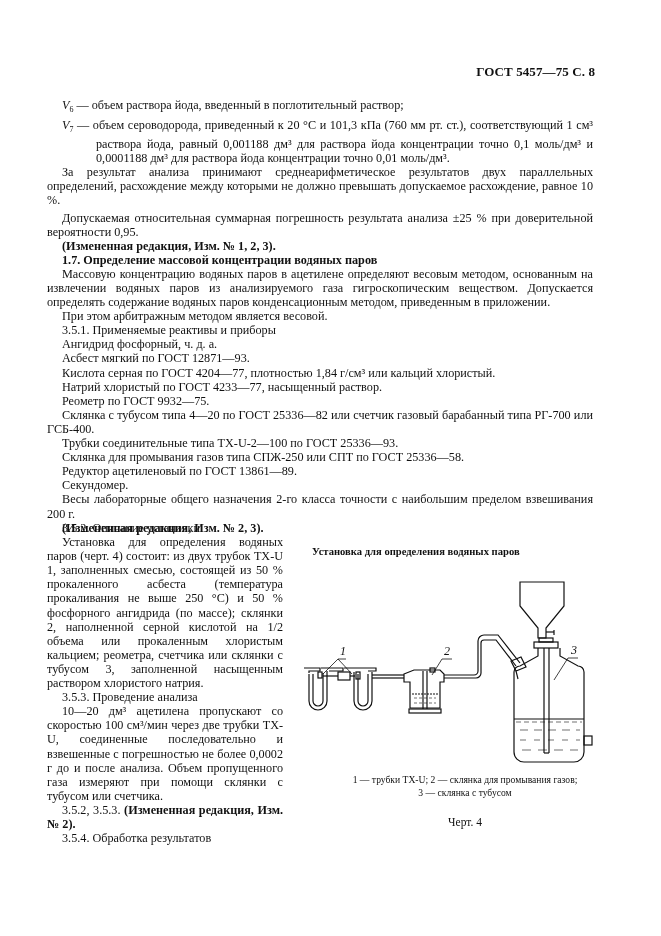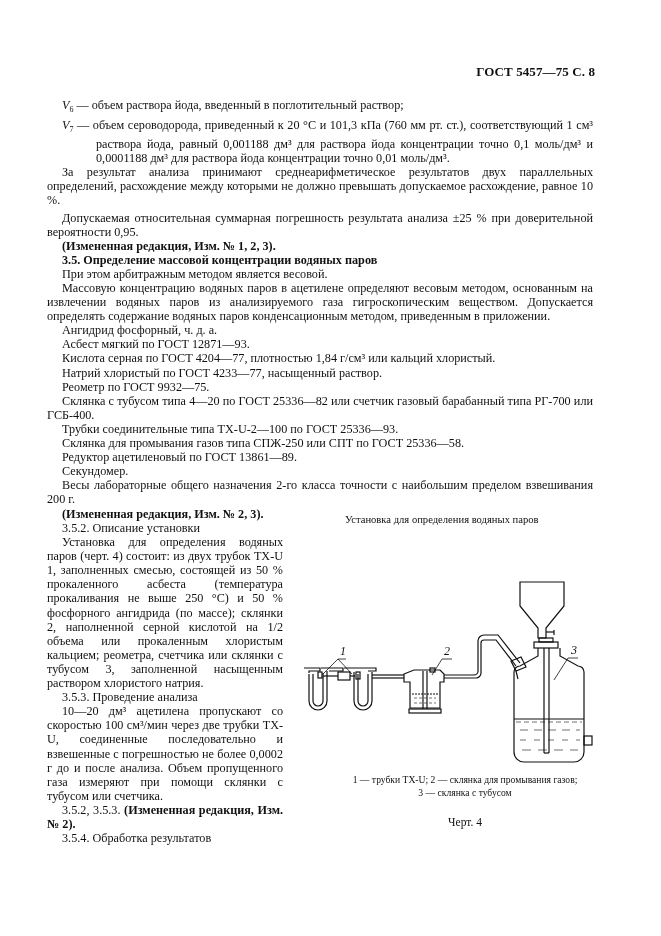--- a/index.html
+++ b/index.html
@@ -16,22 +16,22 @@
     position: absolute; left: 47px; top: 98px; width: 546px;
   }
   p { margin: 0; text-align: justify; }
   .ind { text-indent: 15px; }
   .b { font-weight: bold; }
   .var-def { position: relative; padding-left: 49px; text-indent: -34px; }
   .left-col {
     position: absolute; left: 47px; top: 521px; width: 236px;
   }
   .fig-title {
-    position: absolute; left: 312px; top: 513px;
-    font-weight: normal; font-size: 10.6px; margin-left: 33px;
+    position: absolute; left: 312px; top: 545px;
+    font-weight: bold; font-size: 10.6px;
   }
   .figure { position: absolute; left: 290px; top: 570px; width: 350px; height: 200px; }
   .caption {
     position: absolute; left: 290px; top: 773px; width: 350px;
     text-align: center; font-size: 9.6px; line-height: 13px;
   }
   .chart-label {
     position: absolute; left: 290px; top: 815px; width: 350px; text-align: center; font-size: 11.5px;
   }
   i { font-style: italic; }
@@ -40,23 +40,24 @@
 <body>
 
 <div class="page-header">ГОСТ 5457—75 С. 8</div>
 
 <div class="full">
   <p class="var-def"><i>V</i><sub style="font-size:8px">6</sub> <span>— объем раствора йода, введенный в поглотительный раствор;</span></p>
   <p class="var-def"><i>V</i><sub style="font-size:8px">7</sub> <span>— объем сероводорода, приведенный к 20 °С и 101,3 кПа (760 мм рт. ст.), соответствующий 1 см³ раствора йода, равный 0,001188 дм³ для раствора йода концентрации точно 0,1 моль/дм³ и 0,0001188 дм³ для раствора йода концентрации точно 0,01 моль/дм³.</span></p>
   <p class="ind">За результат анализа принимают среднеарифметическое результатов двух параллельных определений, расхождение между которыми не должно превышать допускаемое расхождение, равное 10 %.</p>
   <p class="ind" style="margin-top:3px">Допускаемая относительная суммарная погрешность результата анализа ±25 % при доверительной вероятности 0,95.</p>
   <p class="ind b">(Измененная редакция, Изм. № 1, 2, 3).</p>
-  <p class="ind b">3.5. Определение массовой концентрации водяных паров</p>
+  <p class="ind b">1.7. Определение массовой концентрации водяных паров</p>
+  <p class="ind">Массовую концентрацию водяных паров в ацетилене определяют весовым методом, основанным на извлечении водяных паров из анализируемого газа гигроскопическим веществом. Допускается определять содержание водяных паров конденсационным методом, приведенным в приложении.</p>
   <p class="ind">При этом арбитражным методом является весовой.</p>
-  <p class="ind">Массовую концентрацию водяных паров в ацетилене определяют весовым методом, основанным на извлечении водяных паров из анализируемого газа гигроскопическим веществом. Допускается определять содержание водяных паров конденсационным методом, приведенным в приложении.</p>
+  <p class="ind">3.5.1. Применяемые реактивы и приборы</p>
   <p class="ind">Ангидрид фосфорный, ч. д. а.</p>
   <p class="ind">Асбест мягкий по ГОСТ 12871—93.</p>
   <p class="ind">Кислота серная по ГОСТ 4204—77, плотностью 1,84 г/см³ или кальций хлористый.</p>
   <p class="ind">Натрий хлористый по ГОСТ 4233—77, насыщенный раствор.</p>
   <p class="ind">Реометр по ГОСТ 9932—75.</p>
   <p class="ind">Склянка с тубусом типа 4—20 по ГОСТ 25336—82 или счетчик газовый барабанный типа РГ-700 или ГСБ-400.</p>
   <p class="ind">Трубки соединительные типа ТХ-U-2—100 по ГОСТ 25336—93.</p>
   <p class="ind">Склянка для промывания газов типа СПЖ-250 или СПТ по ГОСТ 25336—58.</p>
   <p class="ind">Редуктор ацетиленовый по ГОСТ 13861—89.</p>
   <p class="ind">Секундомер.</p>

